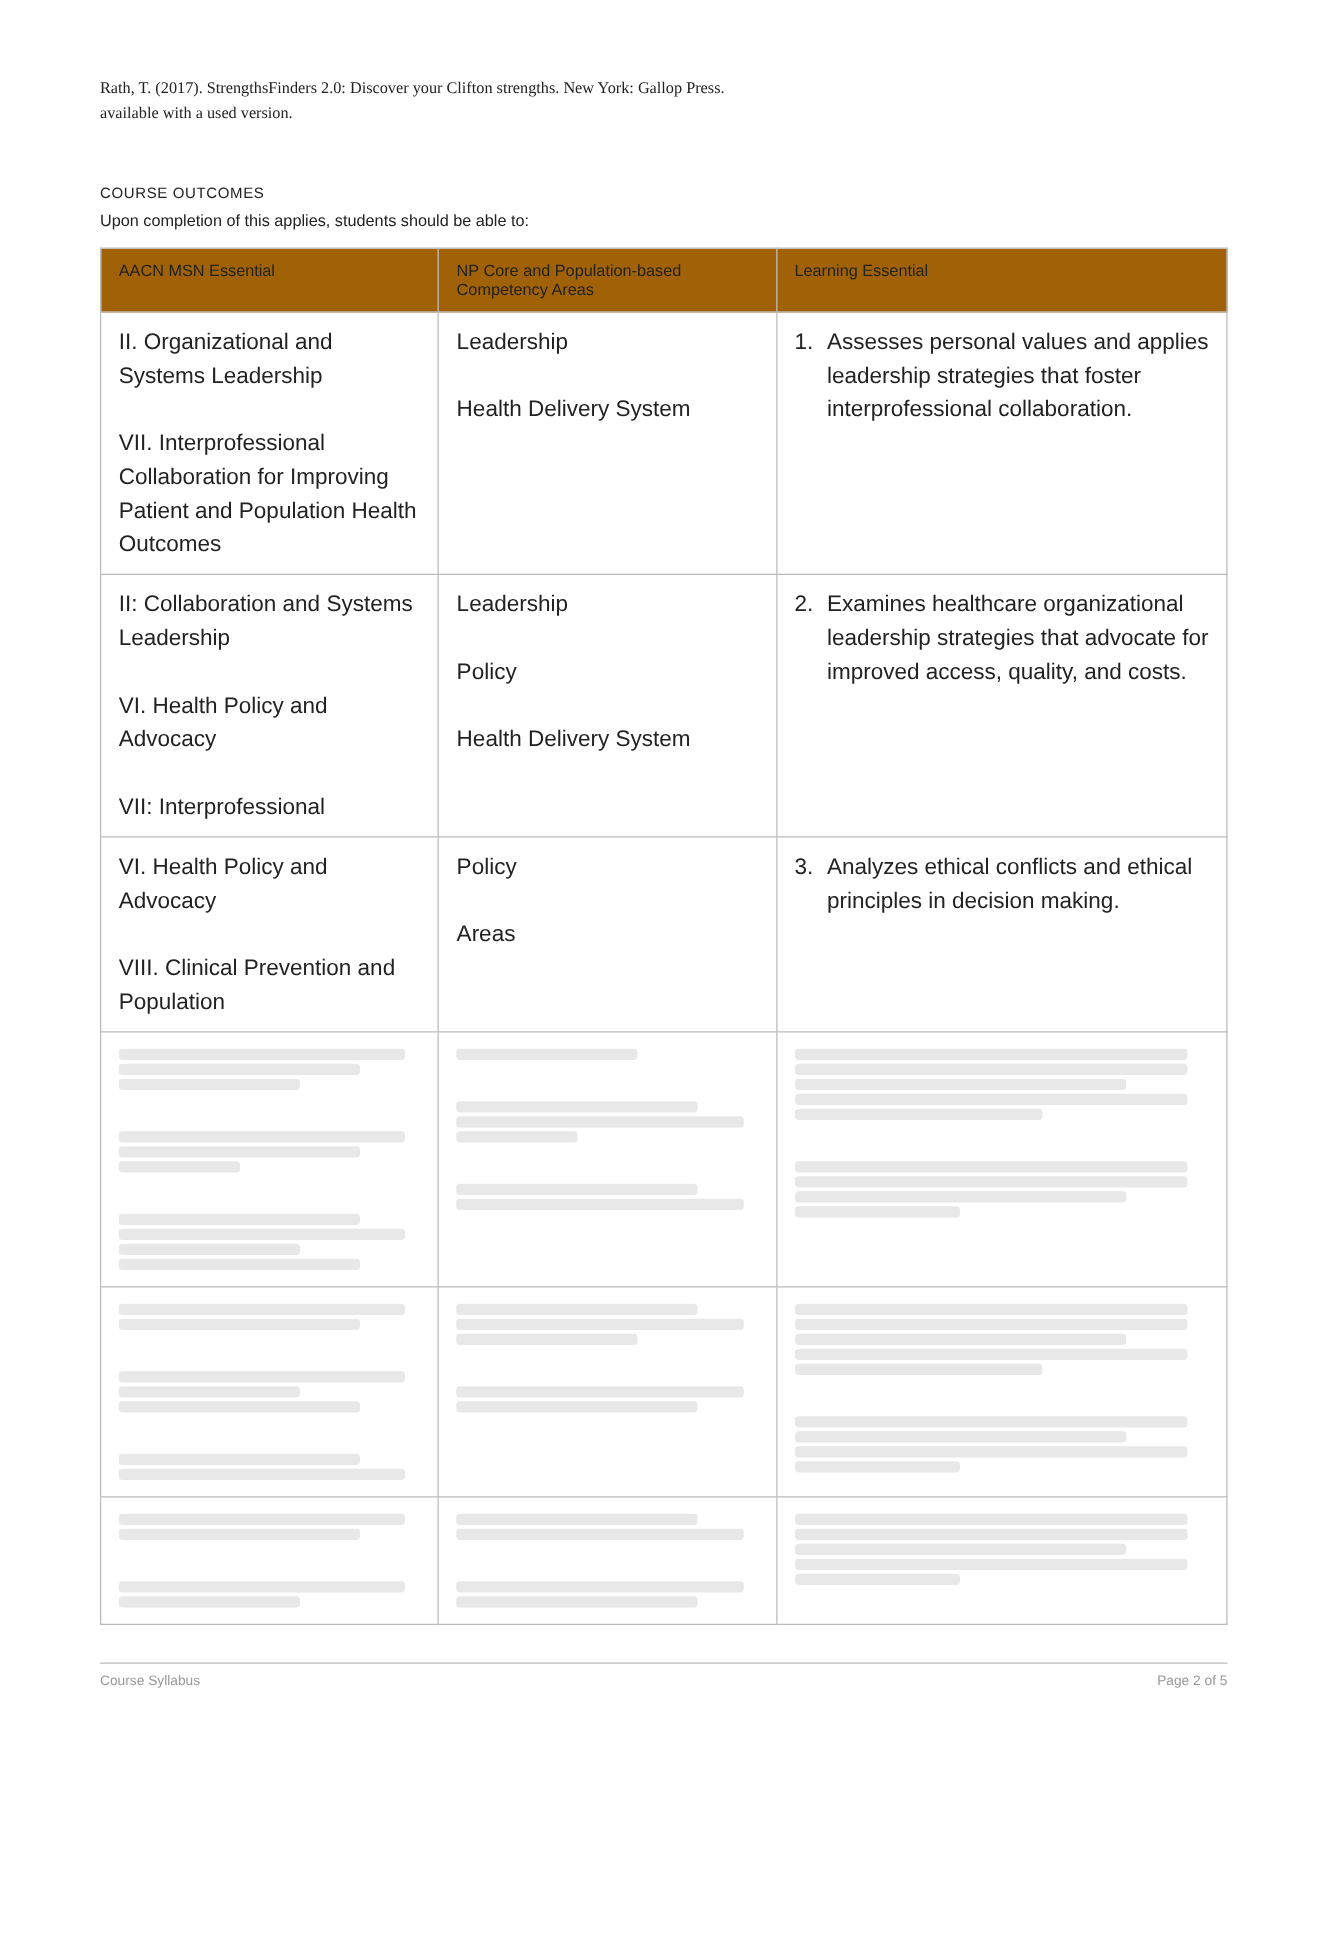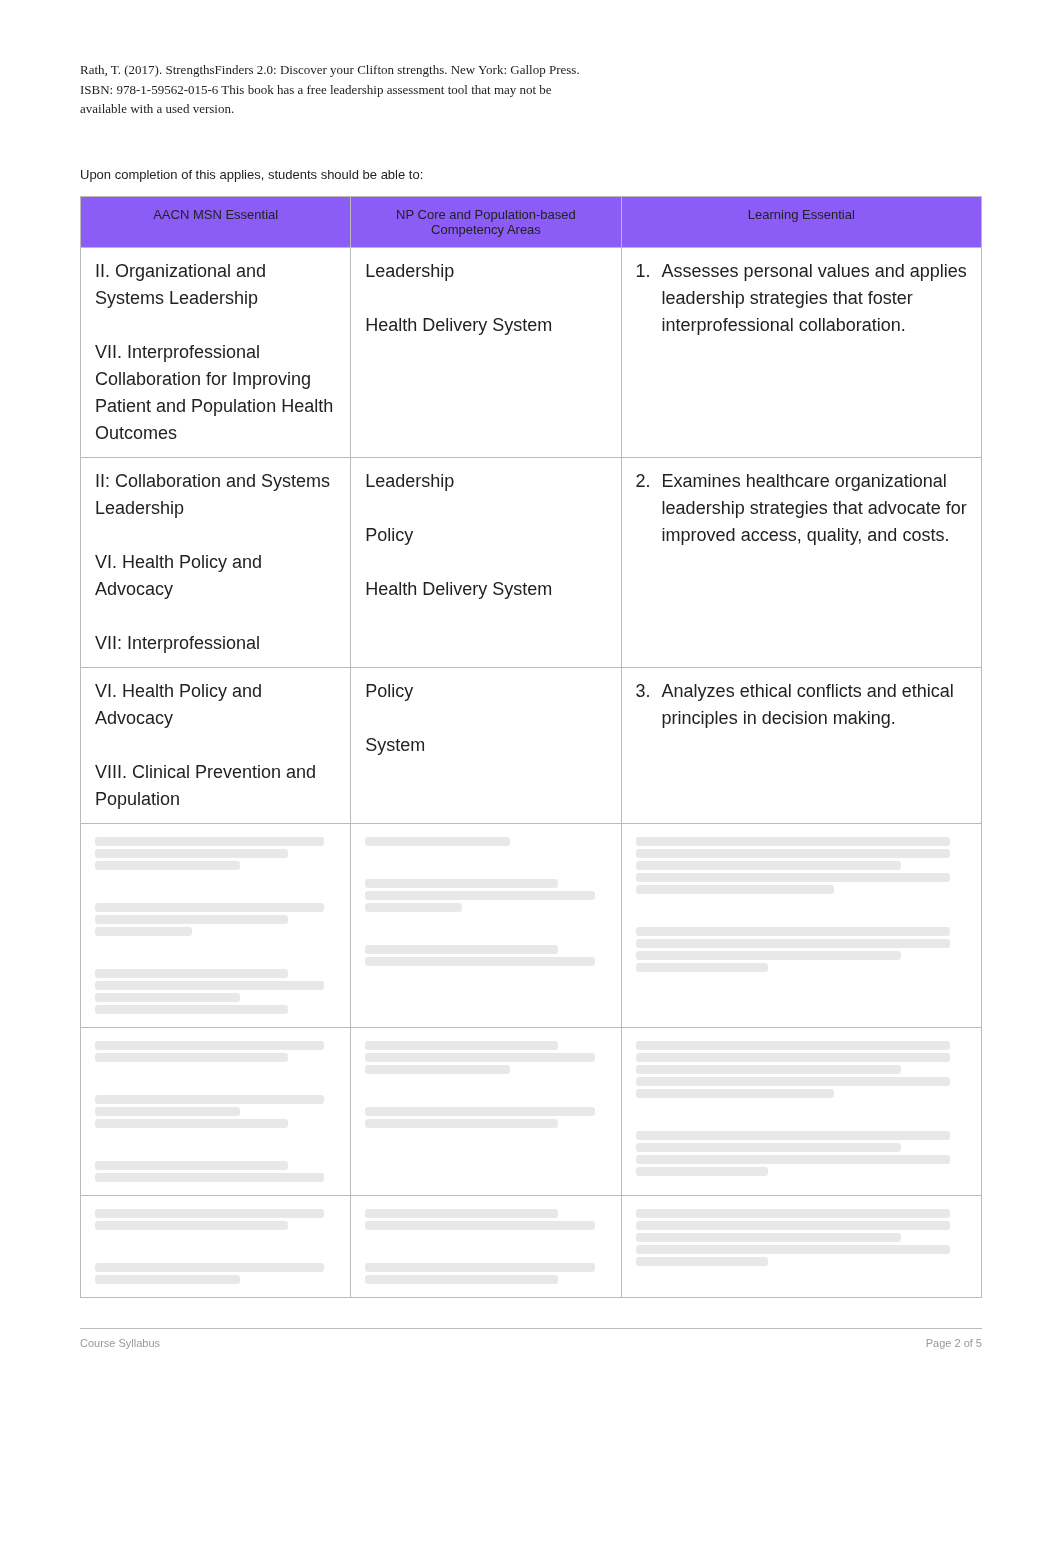--- a/index.html
+++ b/index.html
@@ -48,22 +48,22 @@
     }
 
     .outcomes-table th,
     .outcomes-table td {
       border: 1px solid #bbb;
       padding: 10px 14px;
       vertical-align: top;
     }
 
     .outcomes-table thead tr th {
-      background: #8b5cf6;
-      text-align: center;
+      background: #a16207;
+      text-align: left;
       font-weight: normal;
       font-family: Arial, sans-serif;
       font-size: 13px;
     }
 
     .outcomes-table tbody tr td {
       font-family: Arial, sans-serif;
       font-size: 18px;
       line-height: 1.5;
     }
@@ -106,25 +106,25 @@
     .blur-line.short { width: 60%; }
     .blur-line.medium { width: 80%; }
     .blur-line.long { width: 95%; }
     .blur-line.xshort { width: 40%; }
   </style>
 </head>
 <body>
 
 <div class="citation-block">
   <div>Rath, T. (2017). StrengthsFinders 2.0: Discover your Clifton strengths. New York: Gallop Press.</div>
-  <div>ISBN: 978-1-59562-015-6        This book has a free leadership assessment tool that may not be</div>
   <div>available with a used version.</div>
 </div>
 
 <div class="course-outcomes-section">
+  <div class="section-title">COURSE OUTCOMES</div>
   <div class="intro-text">Upon completion of this applies, students should be able to:</div>
 
   <table class="outcomes-table">
     <thead>
       <tr>
         <th class="col-aacn">AACN MSN Essential</th>
         <th class="col-np">NP Core and Population-based Competency Areas</th>
         <th class="col-lo">Learning Essential</th>
       </tr>
     </thead>
@@ -166,21 +166,21 @@
         </td>
       </tr>
 
       <tr>
         <td>
           <span>VI. Health Policy and Advocacy</span><br><br>
           <span>VIII. Clinical Prevention and Population</span>
         </td>
         <td>
           <span>Policy</span><br><br>
-          <span>System</span>
+          <span>Areas</span>
         </td>
         <td>
           <div class="lo-entry">
             <span class="lo-num">3.</span>
             <span>Analyzes ethical conflicts and ethical principles in decision making.</span>
           </div>
         </td>
       </tr>
 
       <tr>

